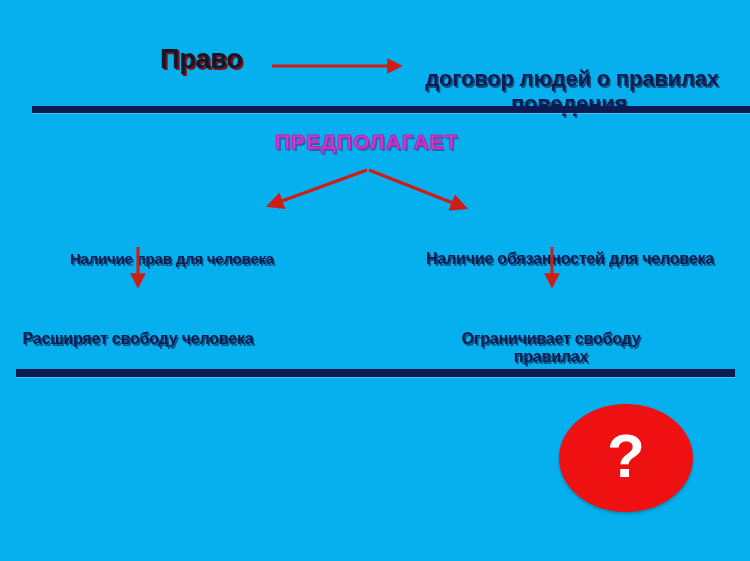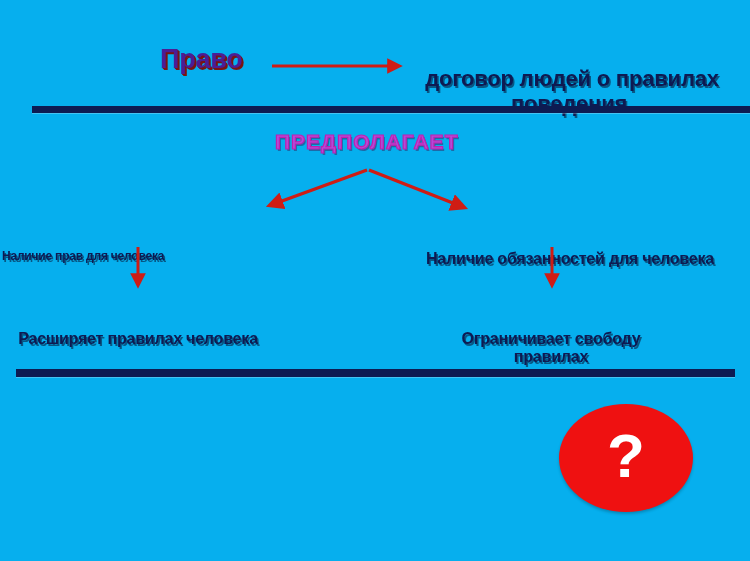--- a/index.html
+++ b/index.html
@@ -17,21 +17,21 @@
     position: relative;
     width: 750px;
     height: 561px;
     background: #06afee;
     overflow: hidden;
   }
   .abs { position: absolute; }
 
   
   .t-red {
-    color: #4c1d95;
+    color: #0f172a;
     font-weight: bold;
     text-shadow: 2px 2px 0 #7a1410, 1px 1px 0 #7a1410;
     letter-spacing: -0.2px;
     line-height: 1.12;
   }
   .t-navy {
     color: #0e1a52;
     font-weight: bold;
     text-shadow: 1.5px 1.5px 0 rgba(10,15,45,0.55);
     letter-spacing: -0.2px;
@@ -60,22 +60,22 @@
   }
   #predpolagaet-text {
     left: 275px;
     top: 130px;
     font-size: 21px;
   }
   #left-branch-label {
     left: 2px;
     top: 218px;
     width: 272px;
-    text-align: left;
-    font-size: 12px;
+    text-align: right;
+    font-size: 15px;
   }
   #right-branch-label {
     left: 366px;
     top: 218px;
     width: 348px;
     text-align: right;
     font-size: 16px;
   }
   #left-outcome-label {
     left: 12px;
@@ -166,21 +166,21 @@
   <div class="abs rule" id="rule-top"></div>
 
   <div class="abs rule" id="rule-bottom"></div>
 
   <div class="abs t-magenta" id="predpolagaet-text">ПРЕДПОЛАГАЕТ</div>
 
   <div class="abs t-navy" id="left-branch-label">Наличие прав для человека</div>
 
   <div class="abs t-navy" id="right-branch-label">Наличие обязанностей для человека</div>
 
-  <div class="abs t-navy" id="left-outcome-label">Расширяет правилах человека</div>
+  <div class="abs t-navy" id="left-outcome-label">Расширяет свободу человека</div>
 
   <div class="abs t-navy" id="right-outcome-label">Ограничивает свободу правилах</div>
 
 
   <div class="abs" id="question-badge">
     <span id="question-badge-mark">?</span>
   </div>
 
   <svg class="abs" id="arrow-layer" viewBox="0 0 750 561">
     <defs>

